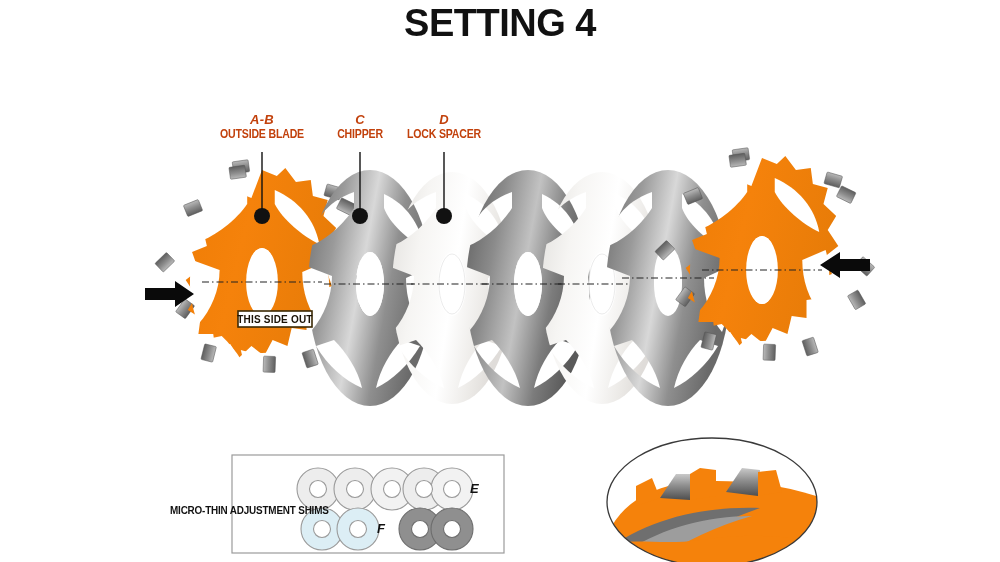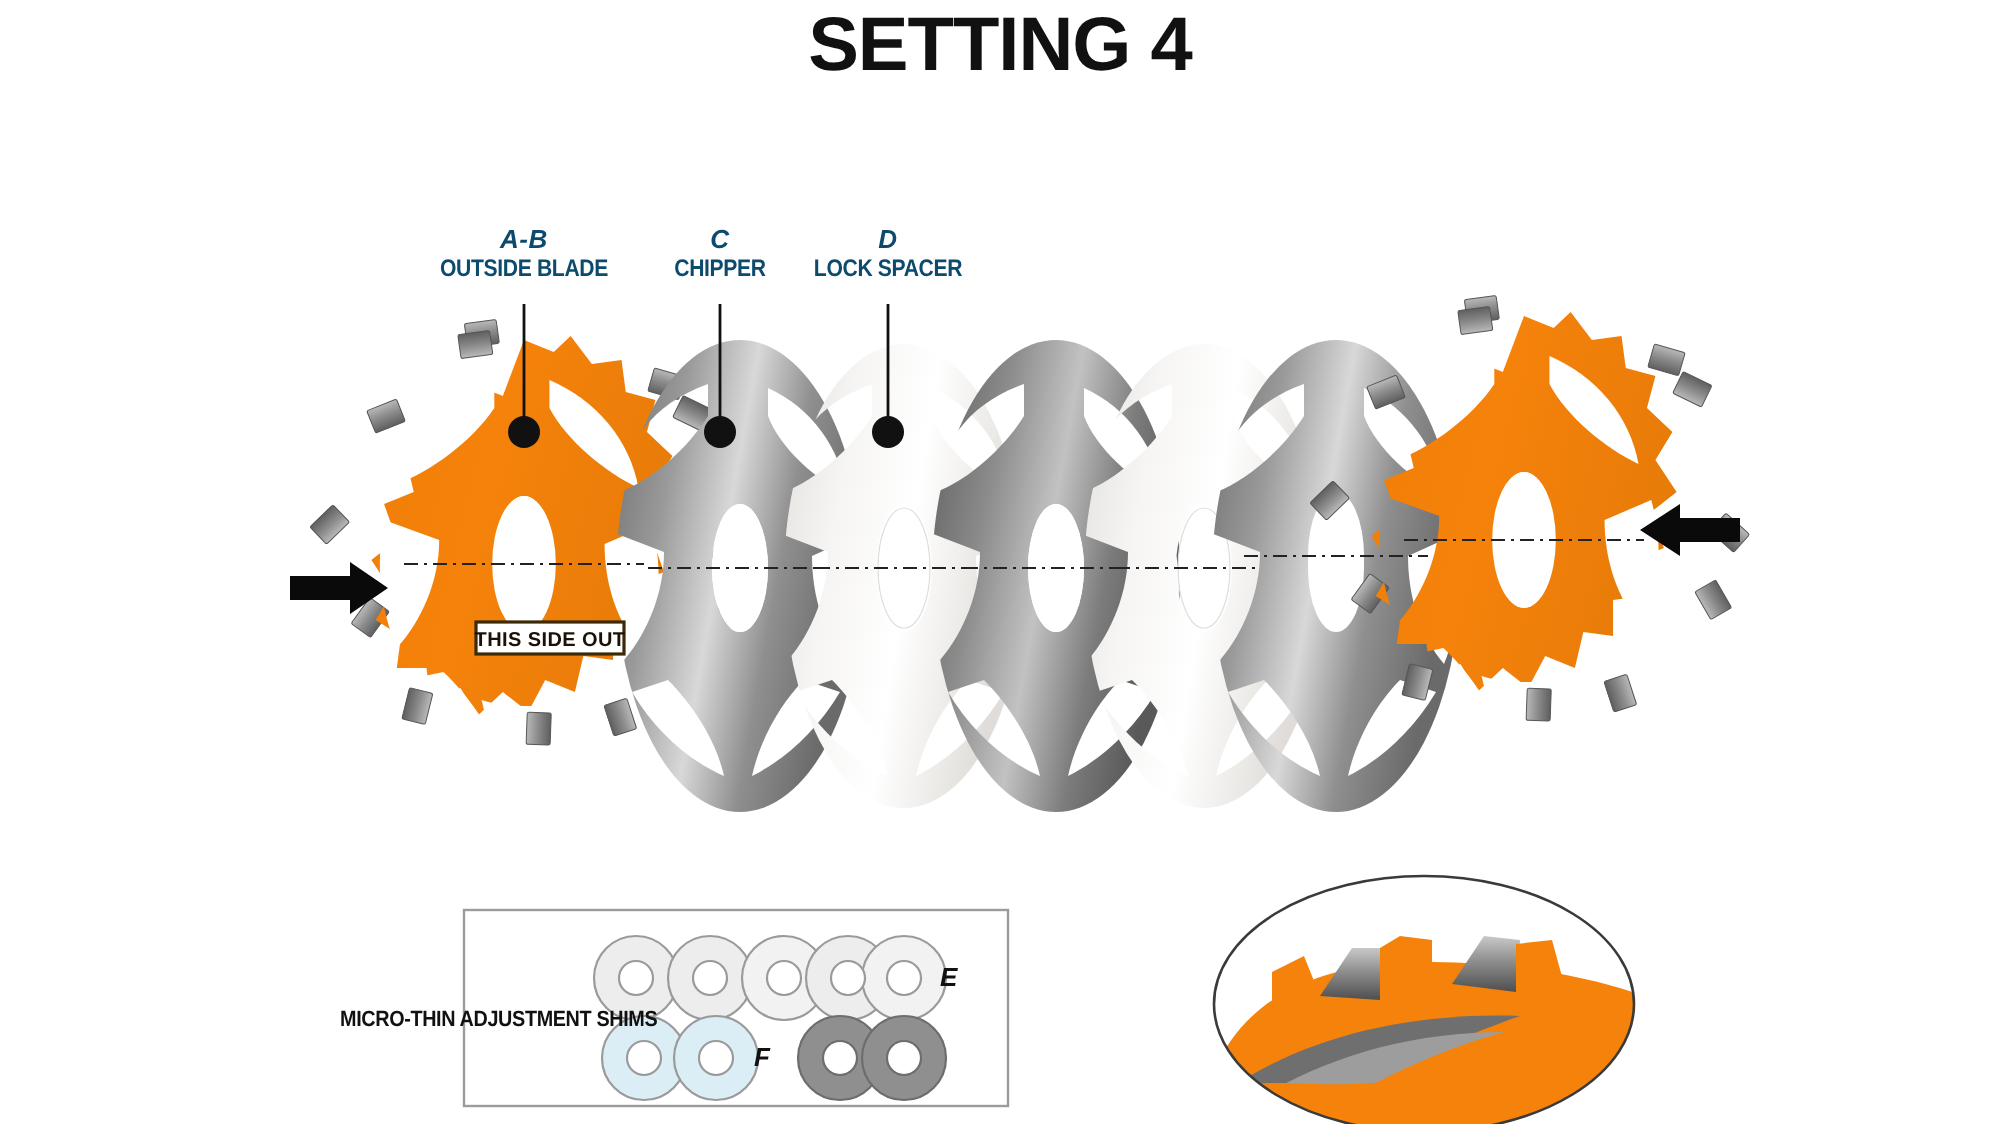--- a/index.html
+++ b/index.html
@@ -6,21 +6,21 @@
   body{width:1000px;height:562px;position:relative;overflow:hidden;
        font-family:"Liberation Sans","DejaVu Sans",sans-serif;}
   #stage{position:absolute;left:0;top:0;width:876px;height:562px;background:#fff;}
 
   .title{
     position:absolute;left:0;top:2px;width:1000px;text-align:center;
     font-size:38px;font-weight:bold;color:#111;letter-spacing:-0.5px;
     font-family:"Liberation Sans","DejaVu Sans",sans-serif;
   }
 
-  .lbl{position:absolute;text-align:center;color:#0c4a6e;line-height:1.12;}
+  .lbl{position:absolute;text-align:center;color:#c2410c;line-height:1.12;}
   .lbl .code{font-size:13px;font-weight:bold;font-style:italic;letter-spacing:0.3px;}
   .lbl .name{font-size:12px;font-weight:bold;letter-spacing:-0.2px;
              transform:scaleX(0.88);transform-origin:center top;white-space:nowrap;}
 
   .shimtext{
     position:absolute;font-size:11px;font-weight:bold;color:#111;
     letter-spacing:-0.2px;white-space:nowrap;transform:scaleX(0.9);
     transform-origin:left center;
   }
   .shimcode{position:absolute;font-size:13px;font-weight:bold;font-style:italic;color:#111;}

